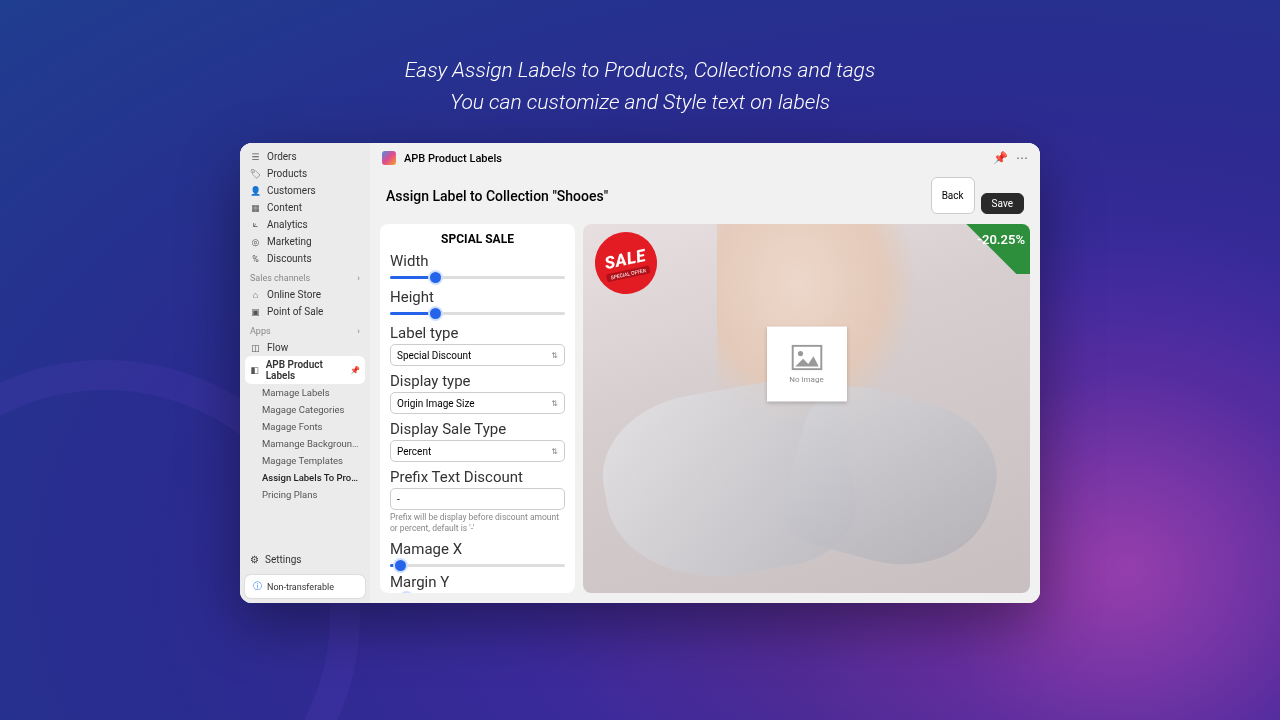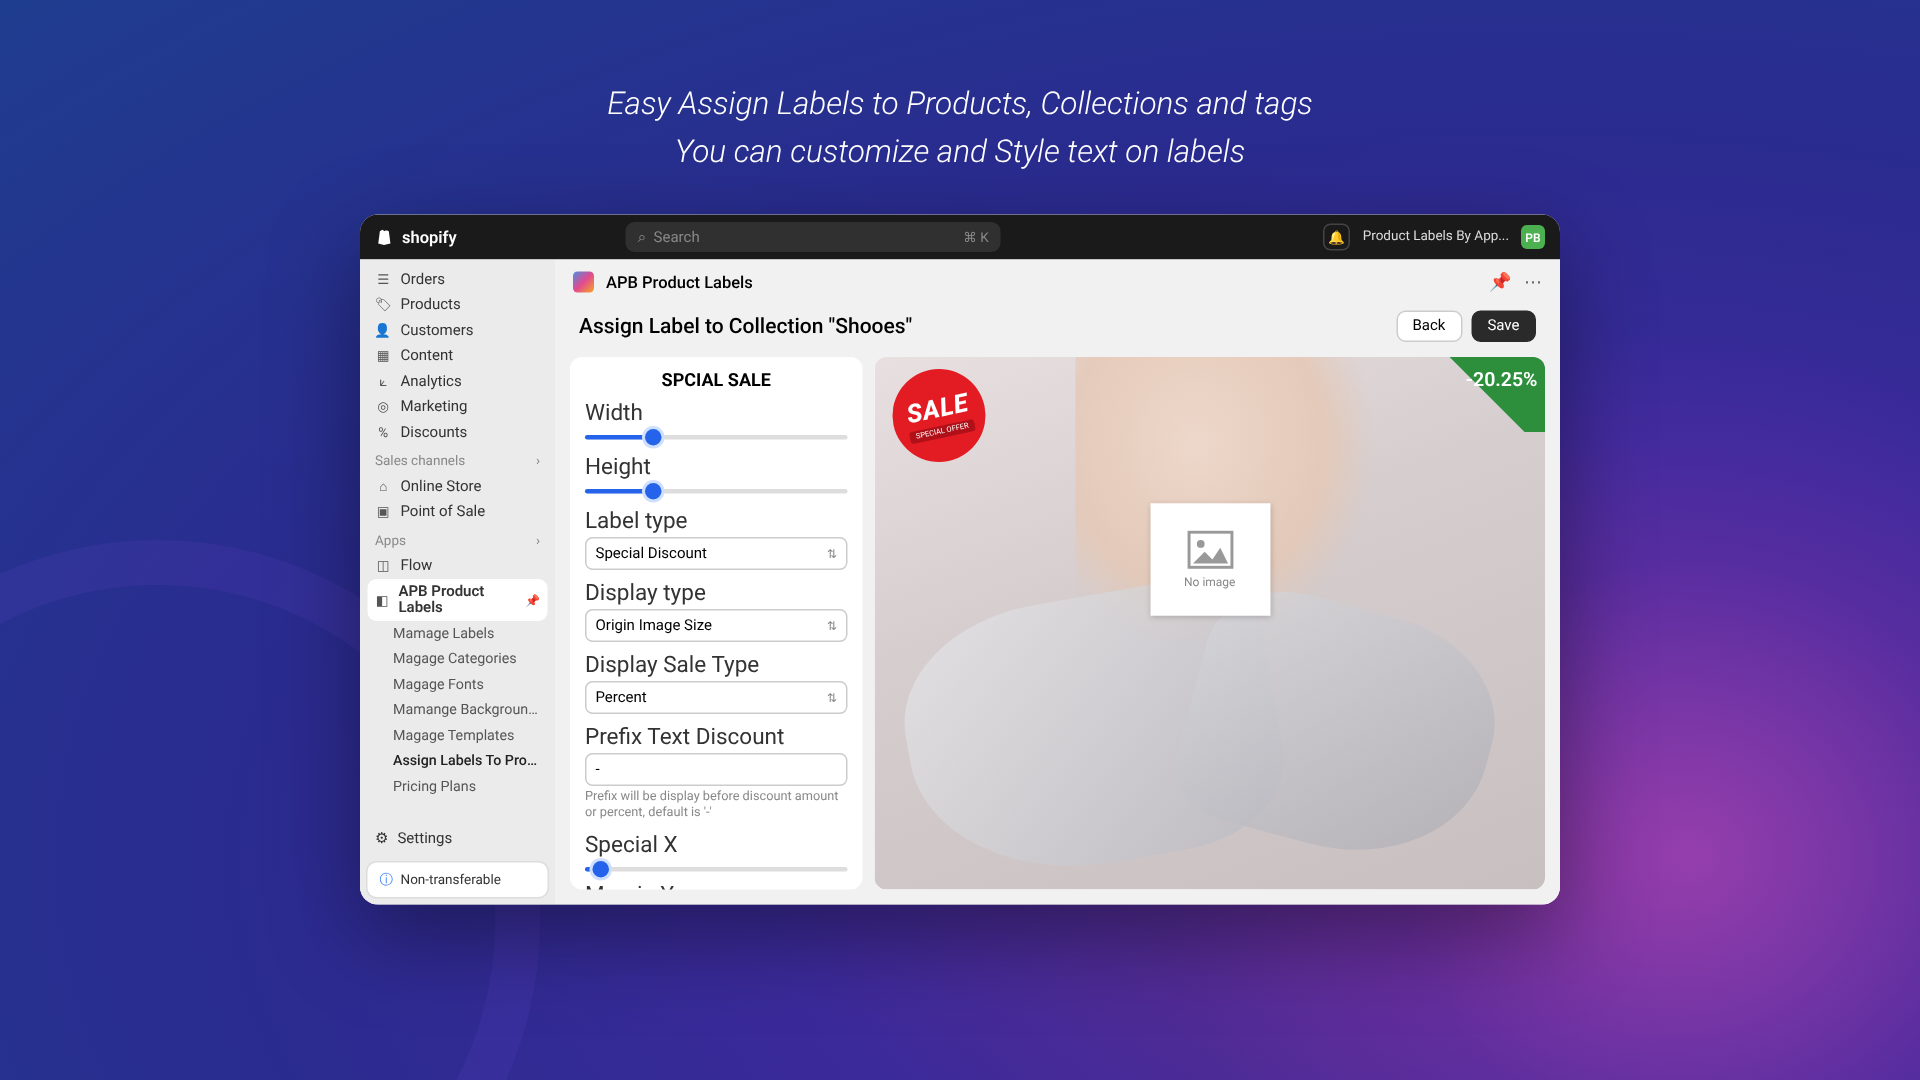--- a/index.html
+++ b/index.html
@@ -57,21 +57,21 @@
 
 
 .main { flex: 1; background: #f1f1f1; display: flex; flex-direction: column; overflow: hidden; }
 .app-header { display: flex; align-items: center; padding: 8px 12px; gap: 8px; font-size: 11px; font-weight: 500; }
 .app-header .logo { width: 14px; height: 14px; border-radius: 3px; background: linear-gradient(135deg,#4a90e2,#e24a90,#f5a623); }
 .app-header .right { margin-left: auto; display: flex; gap: 8px; color: #666; font-size: 12px; }
 .page-heading { display: flex; align-items: center; padding: 4px 16px 10px; }
 .page-heading h2 { font-size: 14px; font-weight: 500; }
 .page-heading .btns { margin-left: auto; display: flex; gap: 6px; }
 .btn { font-size: 10px; padding: 4px 10px; border-radius: 6px; border: 1px solid #ccc; background: #fff; cursor: pointer; }
-.btn.primary { background: #2a2a2a; color: #fff; border-color: #2a2a2a; }
+.btn.primary { background: #2a2a2a; color: #fff; border-color: #2a2a2a; margin-top: 16px; }
 
 .content { flex: 1; display: flex; gap: 8px; padding: 0 10px 10px; overflow: hidden; }
 
 
 .form-panel { width: 195px; background: #fff; border-radius: 8px; padding: 8px 10px; font-size: 10px; overflow: hidden; }
 .form-panel h3 { text-align: center; font-size: 12px; font-weight: 700; margin-bottom: 6px; }
 .field { margin-bottom: 6px; }
 .field label { display: block; font-size: 15px; color: #333; margin-bottom: 2px; }
 .slider { height: 10px; position: relative; }
 .slider .track { position: absolute; top: 4px; left: 0; right: 0; height: 3px; background: #ddd; border-radius: 2px; }
@@ -101,40 +101,20 @@
 </head>
 <body>
 
 <div class="headline">
   <div>Easy Assign Labels to Products, Collections and tags</div>
   <div>You can customize and Style text on labels</div>
 </div>
 
 <div class="app-window">
 
-  <div class="topbar">
-    <div class="brand">
-      <svg viewBox="0 0 24 24">
-          <path d="M15 3l2 1 2 15-8 2-7-2L6 4l3-2c1 0 2 1 2 2l2-1h2z"></path>
-        </svg>
-      <span>shopify</span>
-    </div>
-    <div class="search">
-      <span style="margin-right:5px">⌕</span>
-      <span>Search</span>
-      <span class="kbd">⌘ K</span>
-    </div>
-    <div class="top-right">
-      <div class="bell">
-        <span style="font-size:9px">🔔</span>
-      </div>
-      <span class="app-name-top">Product Labels By App...</span>
-      <div class="avatar">PB</div>
-    </div>
-  </div>
 
   <div class="body-row">
 
     <div class="sidebar">
       <div class="nav-item">
           <span class="ico">☰</span>
           <span>Orders</span>
         </div>
       <div class="nav-item">
           <span class="ico">🏷</span>
@@ -273,21 +253,21 @@
 
           <div class="field">
             <label>Prefix Text Discount</label>
             <div class="input">
               <span>-</span>
             </div>
             <div class="help">Prefix will be display before discount amount or percent, default is '-'</div>
           </div>
 
           <div class="field" style="margin-bottom:3px">
-            <label>Special X</label>
+            <label>Mamage X</label>
             <div class="slider">
               <div class="track"></div>
                 <div class="fill" style="width:5%"></div>
                 <div class="thumb" style="left:3%"></div>
             </div>
           </div>
           <div class="field" style="margin-bottom:3px">
             <label>Margin Y</label>
             <div class="slider">
               <div class="track"></div>

